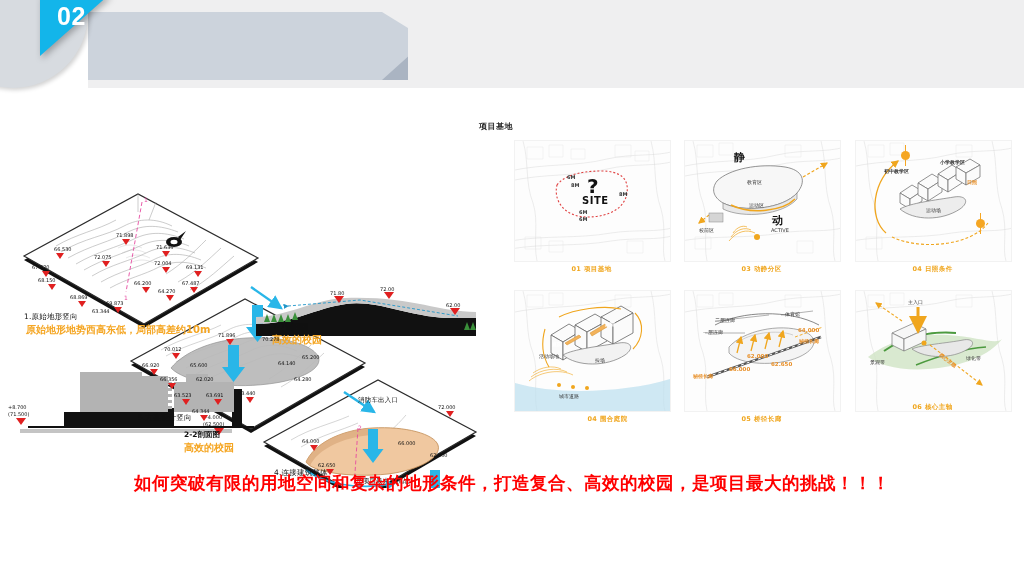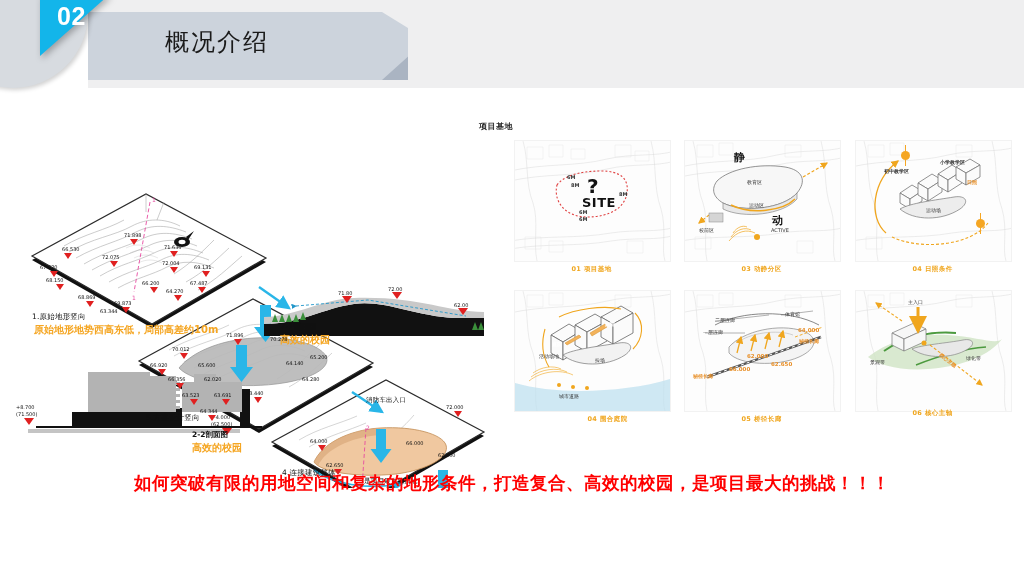--- a/index.html
+++ b/index.html
@@ -30,21 +30,21 @@
     font-family:"DejaVu Sans",sans-serif;letter-spacing:2px;}
   .hdr-sub{position:absolute;left:437px;top:48px;font-size:18px;color:#101010;
     font-family:"DejaVu Sans",sans-serif;letter-spacing:1.5px;}
 
   
   .content{position:absolute;left:0;top:88px;width:1024px;height:488px;}
   .section-label{position:absolute;left:479px;top:33px;font-size:8px;font-weight:bold;
     color:#2a2a2a;font-family:"DejaVu Sans",sans-serif;letter-spacing:.5px;}
 
   
-  .left-panel{position:absolute;left:14px;top:52px;width:488px;height:348px;
+  .left-panel{position:absolute;left:6px;top:52px;width:488px;height:348px;
     background:#ffffff;overflow:hidden;}
 
   .cap{position:absolute;font-size:7.5px;color:#111;font-family:"DejaVu Sans",sans-serif;
     white-space:nowrap;letter-spacing:.2px;}
   .cap-or{position:absolute;font-size:10px;color:#f5a623;font-family:"DejaVu Sans",sans-serif;
     white-space:nowrap;font-weight:bold;}
   .cap-b{position:absolute;font-size:7.5px;color:#111;font-weight:bold;
     font-family:"DejaVu Sans",sans-serif;white-space:nowrap;}
   .elev{position:absolute;font-size:5px;color:#111;font-family:"DejaVu Sans",sans-serif;
     white-space:nowrap;}
@@ -58,21 +58,21 @@
   .cell-cap{position:absolute;width:155px;text-align:center;font-size:6.5px;font-weight:bold;
     color:#f0a61e;font-family:"DejaVu Sans",sans-serif;letter-spacing:.4px;}
   .ctx{position:absolute;left:0;top:0;opacity:.38;}
 
   .dg-lbl{position:absolute;font-size:5px;color:#333;font-family:"DejaVu Sans",sans-serif;
     white-space:nowrap;}
   .dg-lbl-or{position:absolute;font-size:5px;color:#e8902a;font-weight:bold;
     font-family:"DejaVu Sans",sans-serif;white-space:nowrap;}
   .dg-big{position:absolute;font-size:11px;font-weight:bold;color:#111;
     font-family:"DejaVu Sans",sans-serif;}
-  .dg-site{position:absolute;font-size:13px;font-weight:bold;color:#111;
+  .dg-site{position:absolute;font-size:10px;font-weight:bold;color:#111;
     font-family:"DejaVu Sans",sans-serif;letter-spacing:.5px;}
   .dg-q{position:absolute;font-size:20px;font-weight:bold;color:#111;
     font-family:"DejaVu Sans",sans-serif;}
   .sun2{position:absolute;width:17px;height:17px;}
   .sun2 i{position:absolute;left:4px;top:4px;width:9px;height:9px;border-radius:50%;
     background:#f5a623;display:block;}
   .sun2 u{position:absolute;left:8px;top:-2px;width:1px;height:21px;background:#f5a623;display:block;}
 
   
   .redline{position:absolute;left:0;top:383px;width:1024px;text-align:center;
@@ -86,21 +86,20 @@
   <div class="hdr-bg-right"></div>
   <div class="hdr-band"></div>
   <div class="hdr-band-notch"></div>
   <div class="hdr-band-fold"></div>
   <div class="hdr-band2"></div>
 
   <div class="quarter-circle"></div>
   <div class="wedge"></div>
   <div class="wedge-num">02</div>
 
-  <div class="hdr-title">概况介绍</div>
 </div>
 
 <div class="content">
 
   <div class="section-label">项目基地</div>
 
   <div class="left-panel">
 
     <svg width="488" height="348" style="position:absolute;left:0;top:0;">
       <defs>
@@ -587,17 +586,17 @@
         <path d="M62,16 L62,40" stroke="#f0a61e" stroke-width="3" marker-end="url(#oa6)"></path>
         <path d="M46,30 L20,12" stroke="#f0a61e" stroke-width="1.1" stroke-dasharray="3,2" marker-end="url(#oa6)"></path>
         <path d="M74,54 L126,94" stroke="#f0a61e" stroke-width="1.1" stroke-dasharray="3,2" marker-end="url(#oa6)"></path>
         <circle cx="68" cy="52" r="2.5" fill="#f0a61e"></circle>
       </svg>
       <div class="dg-lbl" style="left:52px;top:8px;">主入口</div>
       <div class="dg-lbl-or" style="left:82px;top:66px;transform:rotate(38deg);font-weight:bold;">核心主轴</div>
       <div class="dg-lbl" style="left:14px;top:68px;">景观带</div>
       <div class="dg-lbl" style="left:110px;top:64px;">绿化带</div>
     </div>
-    <div class="cell-cap" style="left:341px;top:269px;">06 核心主轴</div>
+    <div class="cell-cap" style="left:341px;top:263px;">06 核心主轴</div>
   </div>
 
   <div class="redline">如何突破有限的用地空间和复杂的地形条件，打造复合、高效的校园，是项目最大的挑战！！！</div>
 </div>
 
 </body></html>

